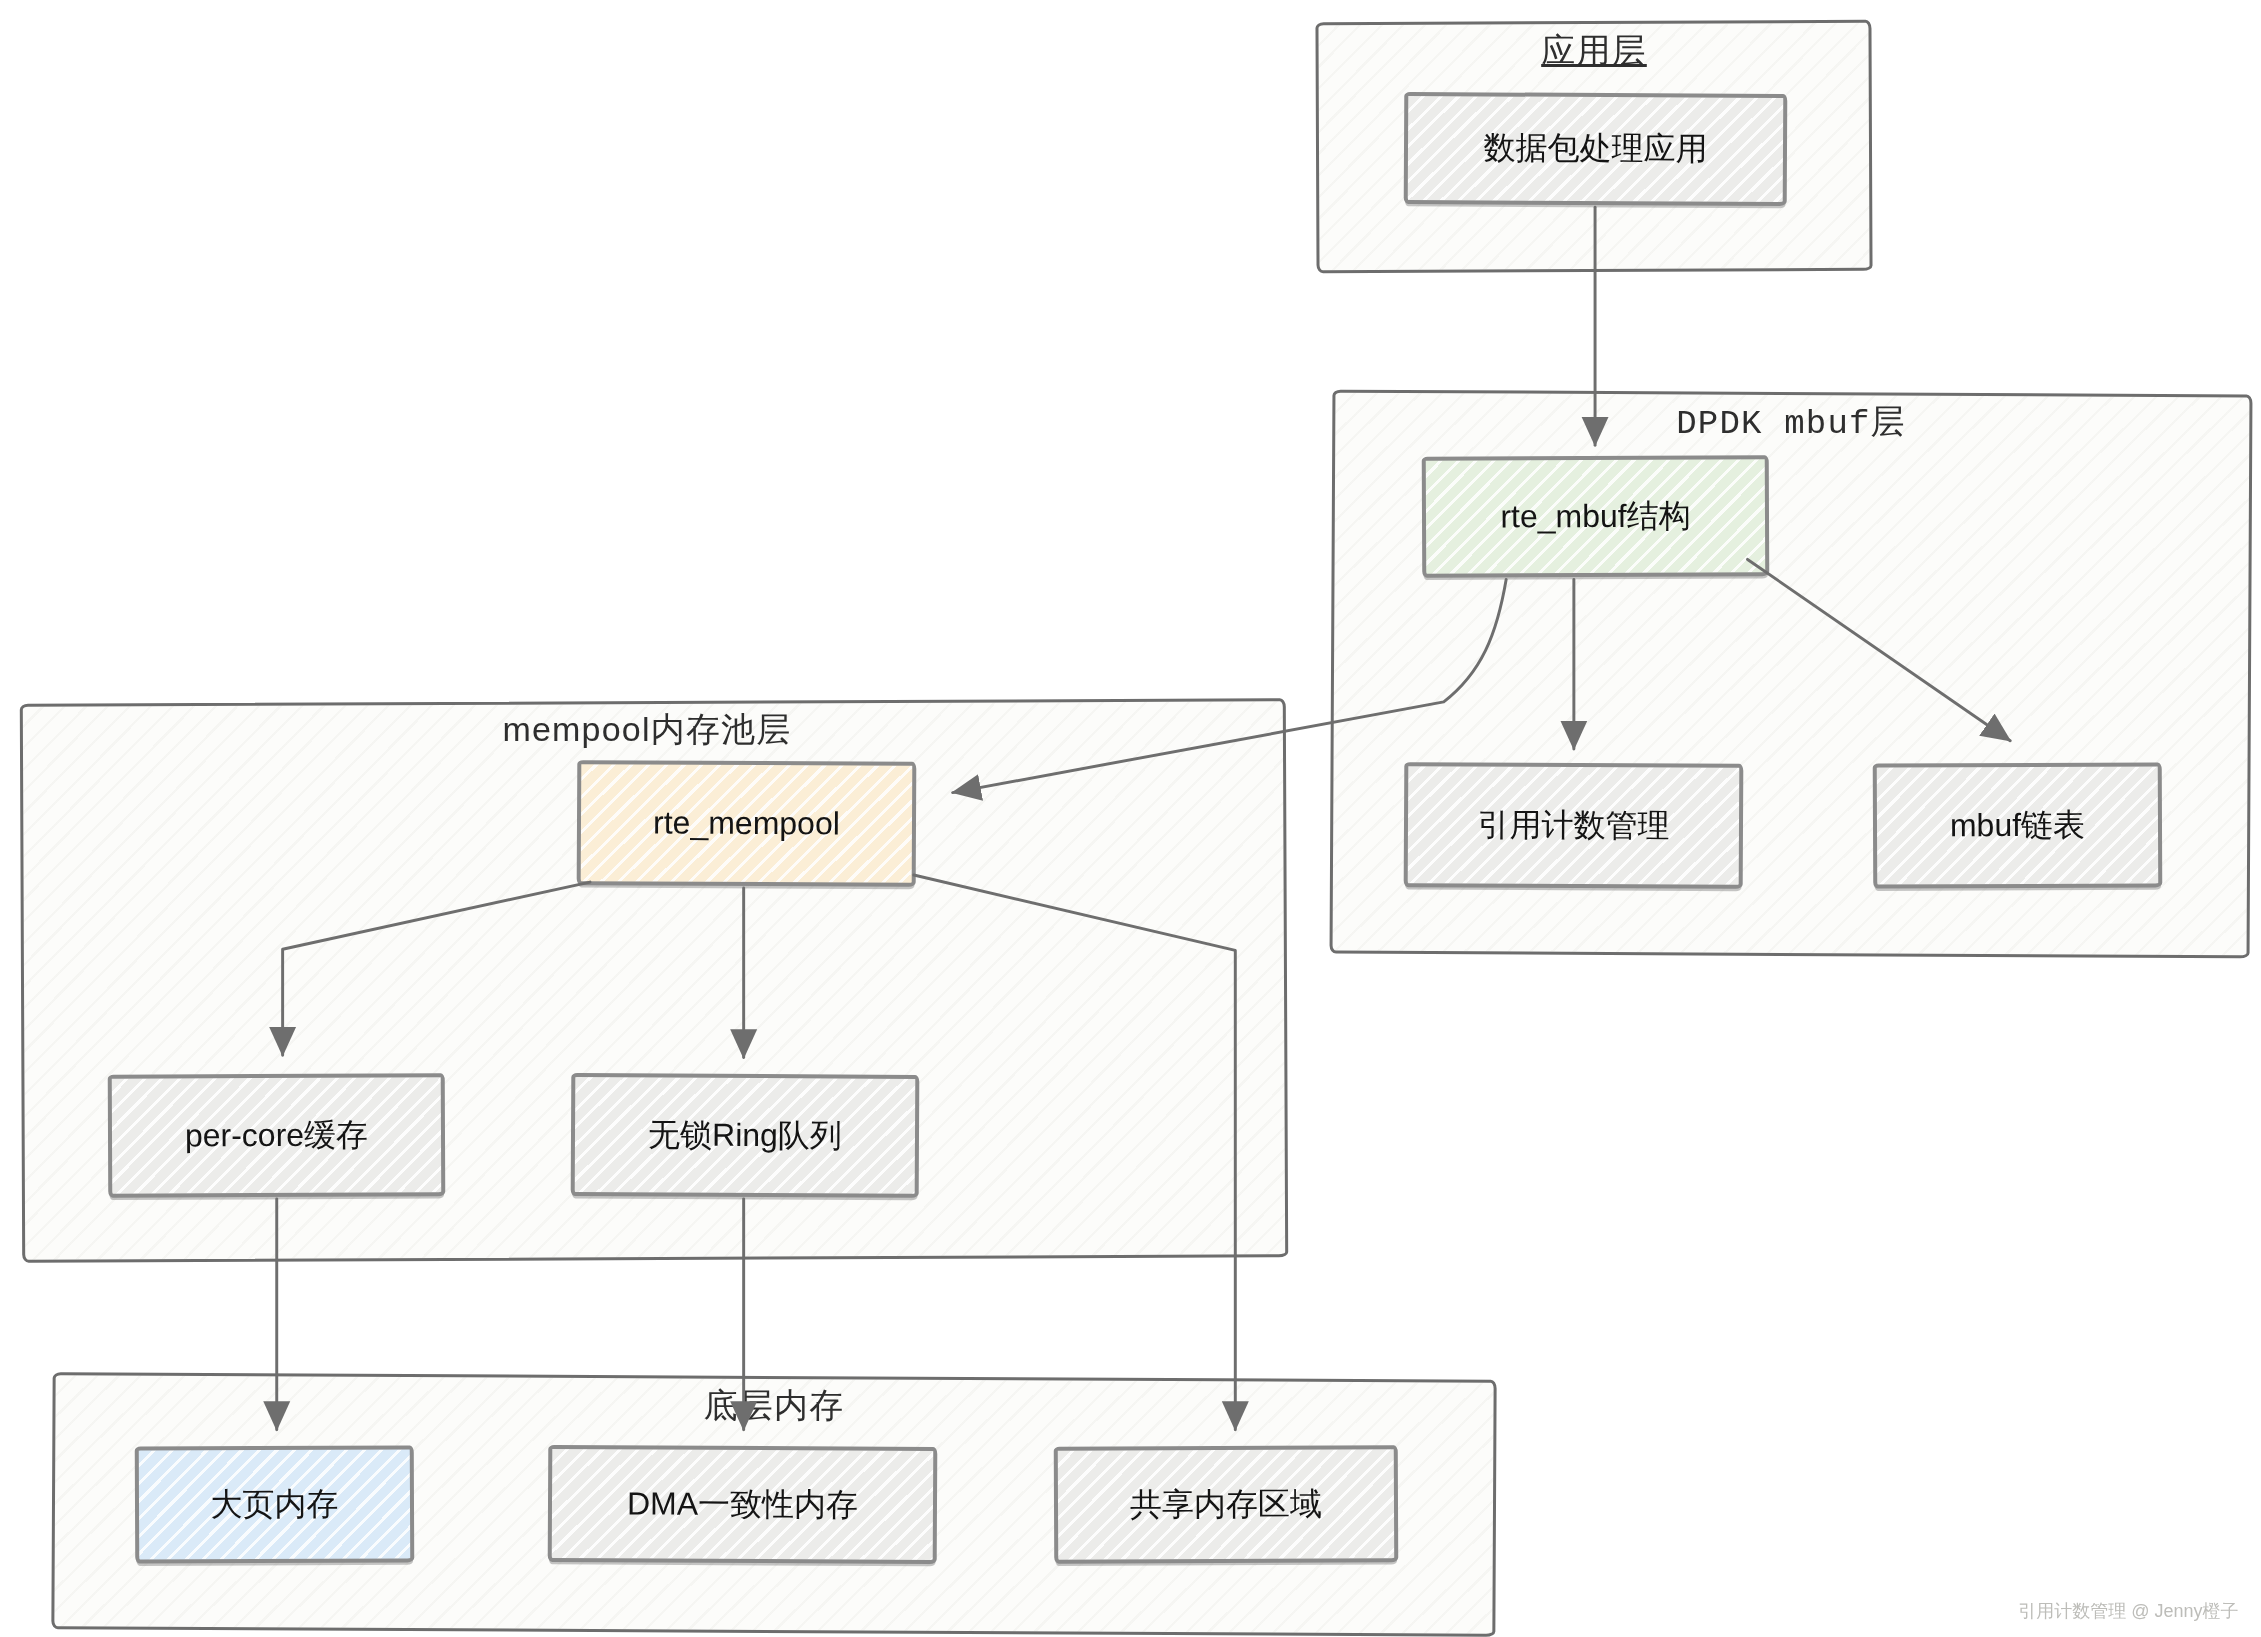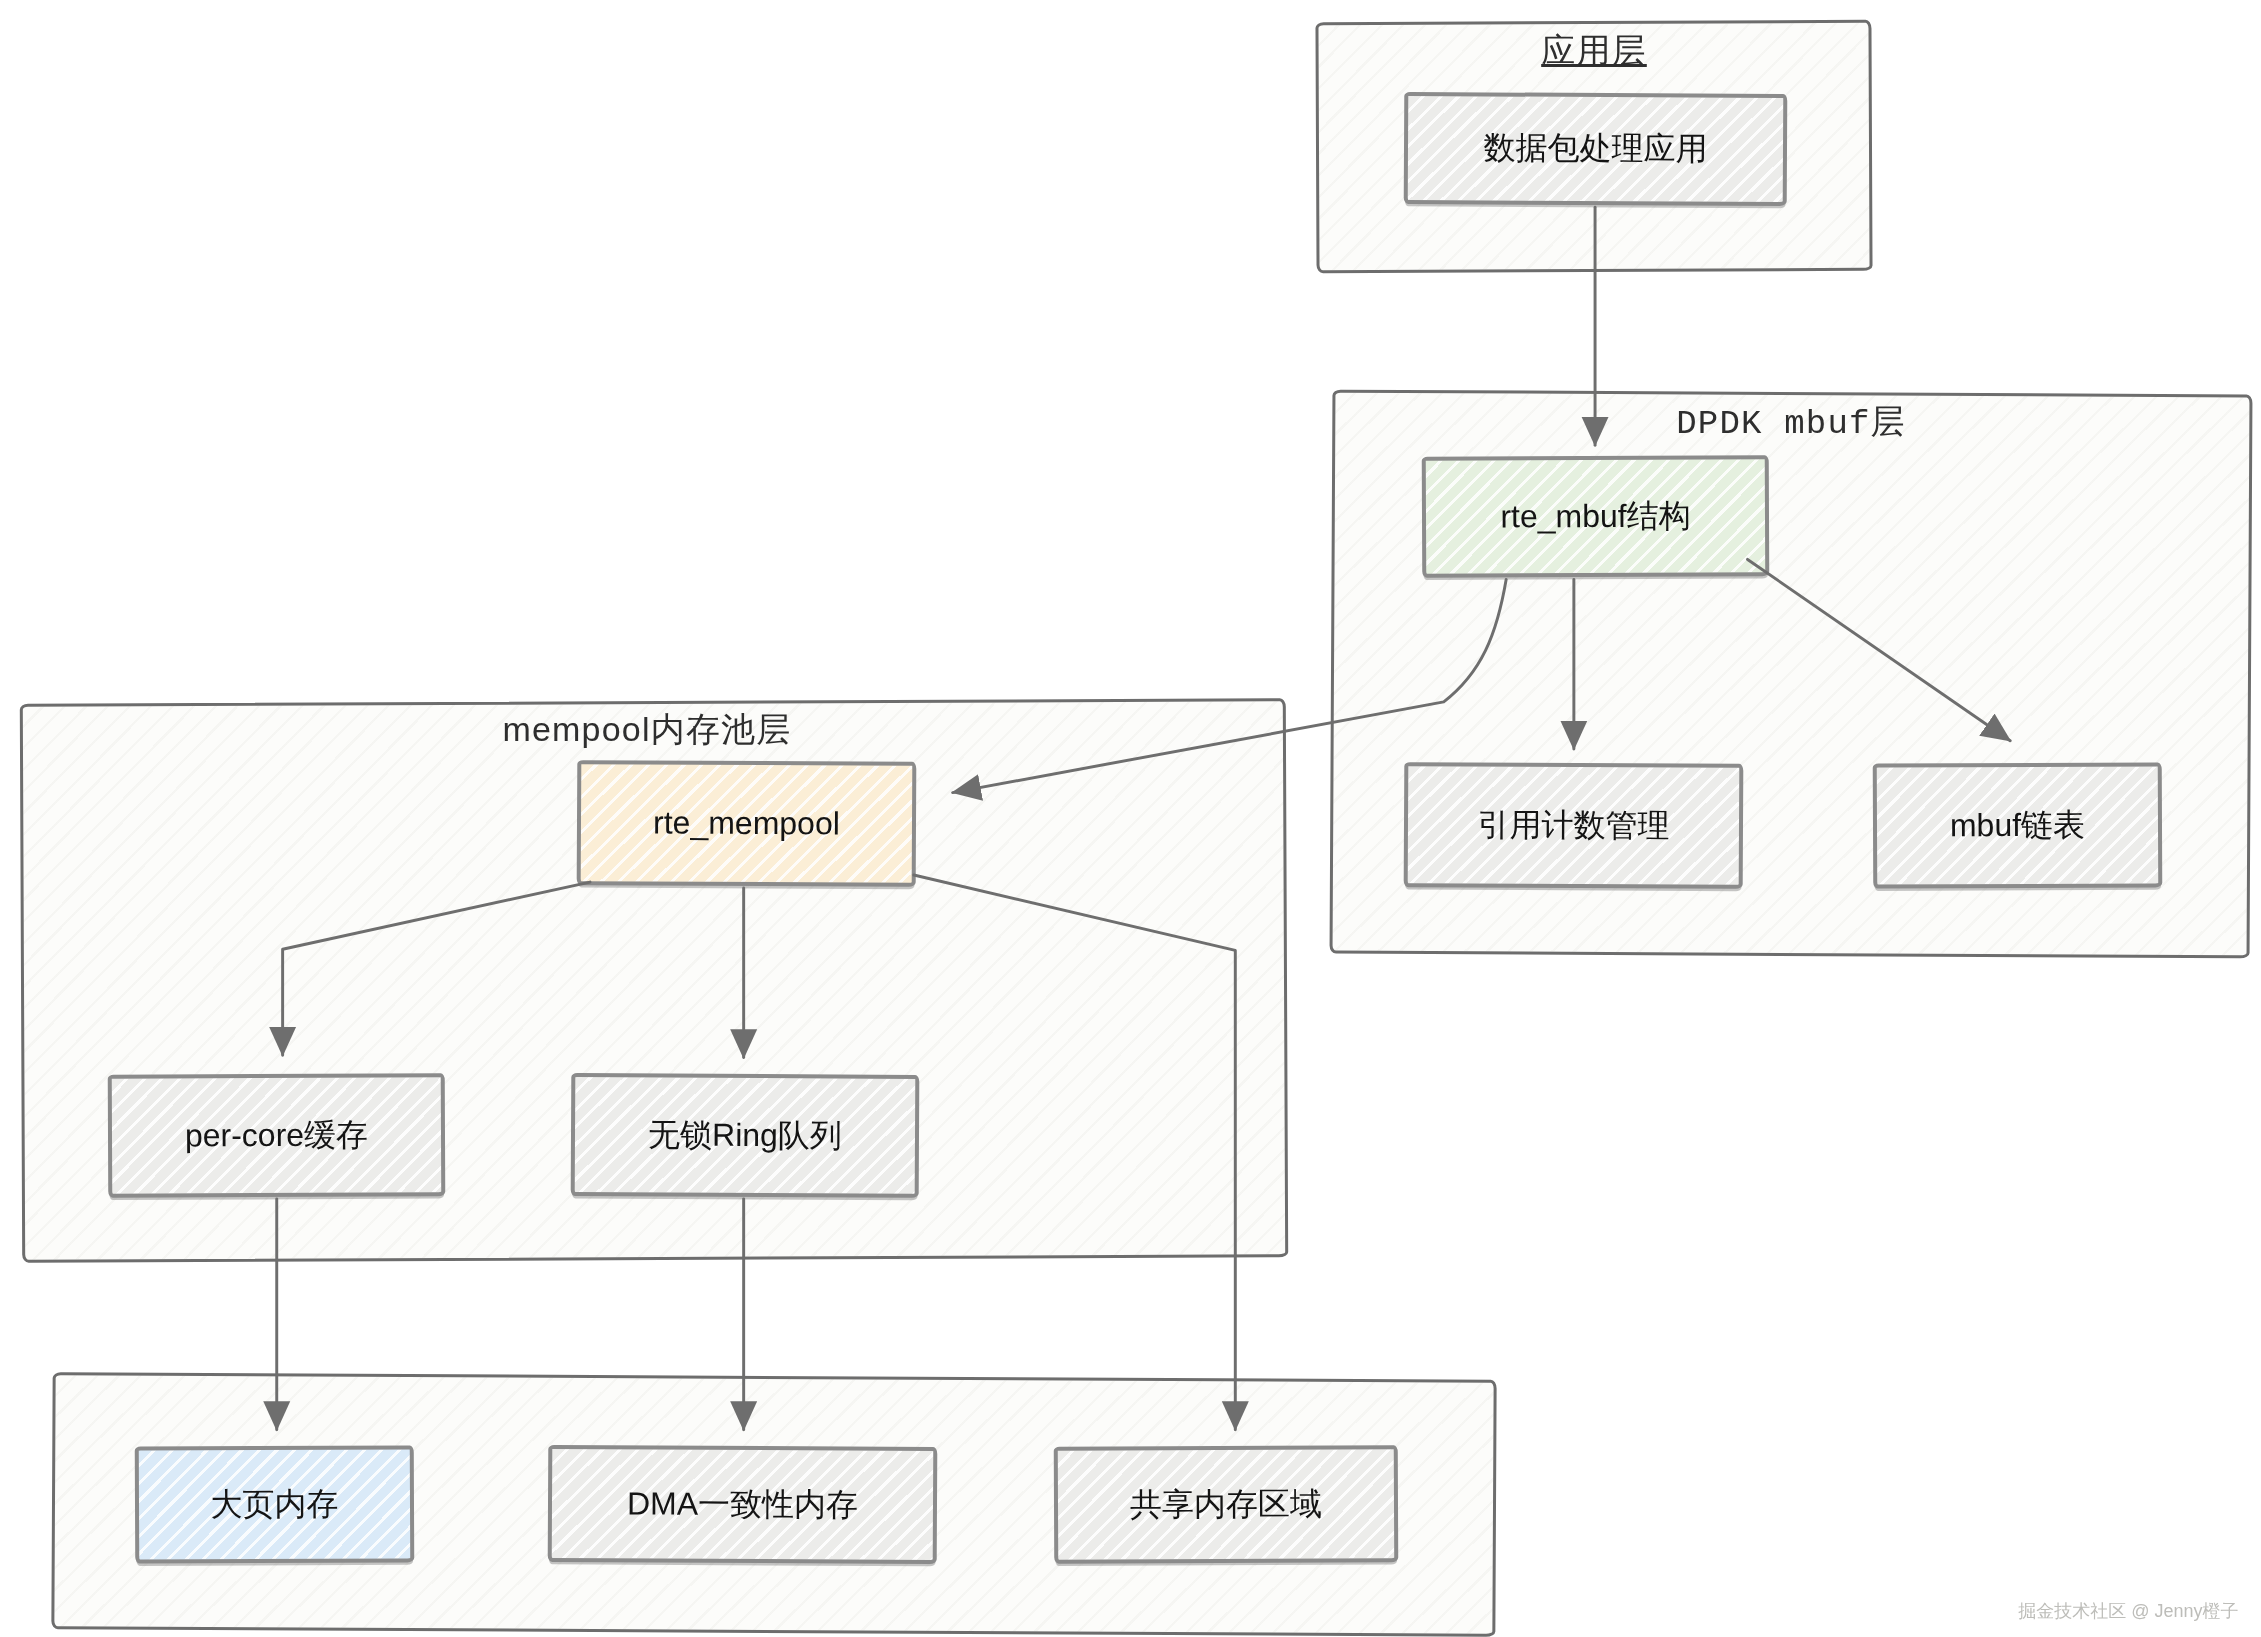--- a/index.html
+++ b/index.html
@@ -85,20 +85,21 @@
   <div class="node gray tilt-b" style="left:1404px;top:763px;width:339px;height:125px;">引用计数管理</div>
   <div class="node gray tilt-a" style="left:1873px;top:763px;width:289px;height:125px;">mbuf链表</div>
 
   <div class="layer tilt-a" style="left:21px;top:701px;width:1266px;height:559px;"></div>
   <div class="layer-title" style="left:14px;top:707px;width:1266px;">mempool内存池层</div>
   <div class="node orange tilt-b" style="left:577px;top:761px;width:339px;height:125px;">rte_mempool</div>
   <div class="node gray tilt-a" style="left:108px;top:1074px;width:337px;height:123px;">per-core缓存</div>
   <div class="node gray tilt-b" style="left:571px;top:1074px;width:348px;height:123px;">无锁Ring队列</div>
 
   <div class="layer tilt-b" style="left:52px;top:1376px;width:1444px;height:257px;"></div>
+  <div class="layer-title" style="left:52px;top:1383px;width:1444px;">底层内存</div>
   <div class="node blue tilt-a" style="left:135px;top:1446px;width:279px;height:117px;">大页内存</div>
   <div class="node gray tilt-b" style="left:548px;top:1446px;width:389px;height:117px;">DMA一致性内存</div>
   <div class="node gray tilt-a" style="left:1054px;top:1446px;width:344px;height:117px;">共享内存区域</div>
 
   <svg id="edges" viewBox="0 0 3840 2780">
     <defs>
       <marker id="arrow" viewBox="0 0 12 12" refX="10.5" refY="6" markerWidth="11" markerHeight="11" orient="auto" markerUnits="strokeWidth">
         <path d="M0,1 L11,6 L0,11 Z" fill="#6e6e6e"></path>
       </marker>
     </defs>
@@ -106,16 +107,16 @@
     <path class="edge" d="M2673 984 L2673 1272" marker-end="url(#arrow)"></path>
     <path class="edge" d="M2968 950 L3414 1258" marker-end="url(#arrow)"></path>
     <path class="edge" d="M2558 984 C2542 1078 2516 1142 2452 1192 L1618 1346" marker-end="url(#arrow)"></path>
     <path class="edge" d="M1002 1498 L480 1612 L480 1792" marker-end="url(#arrow)"></path>
     <path class="edge" d="M1263 1508 L1263 1796" marker-end="url(#arrow)"></path>
     <path class="edge" d="M1552 1486 L2098 1614 L2098 2428" marker-end="url(#arrow)"></path>
     <path class="edge" d="M470 2036 L470 2428" marker-end="url(#arrow)"></path>
     <path class="edge" d="M1263 2036 L1263 2428" marker-end="url(#arrow)"></path>
   </svg>
 
-  <div class="watermark">掘金技术社区 @ Jenny橙子</div>
+  <div class="watermark">引用计数管理 @ Jenny橙子</div>
 
 </div>
 
 
 </body></html>

